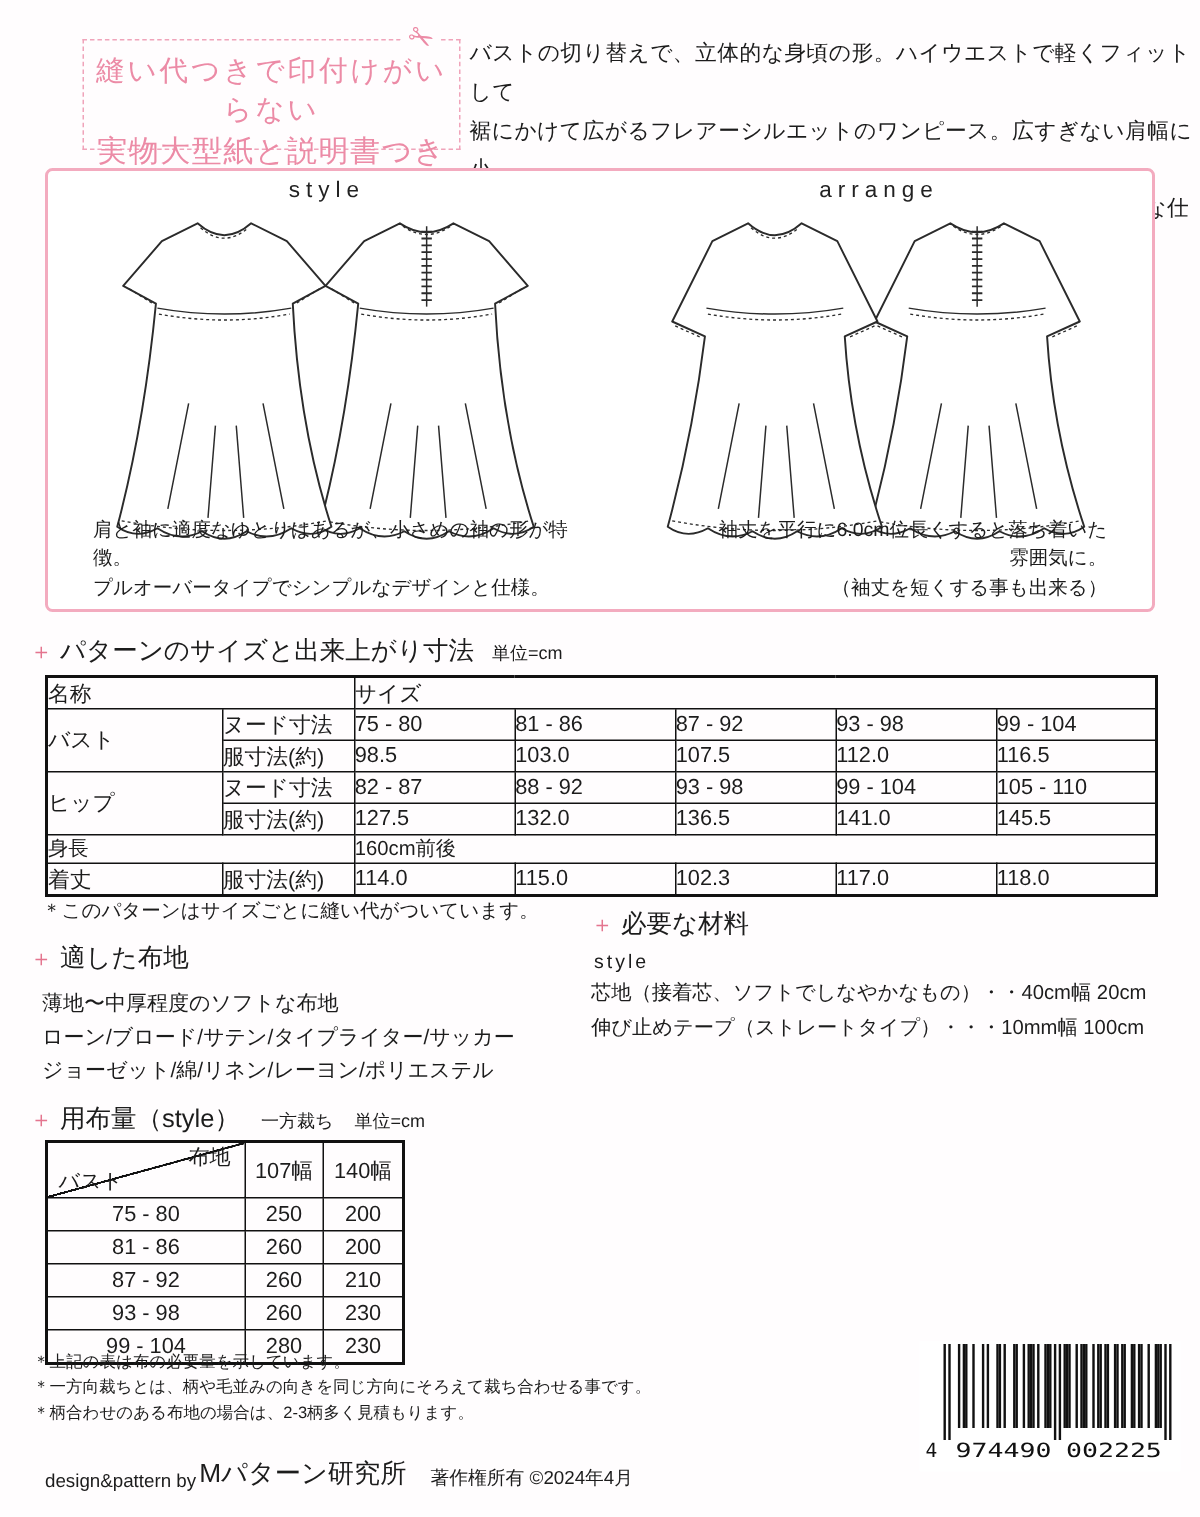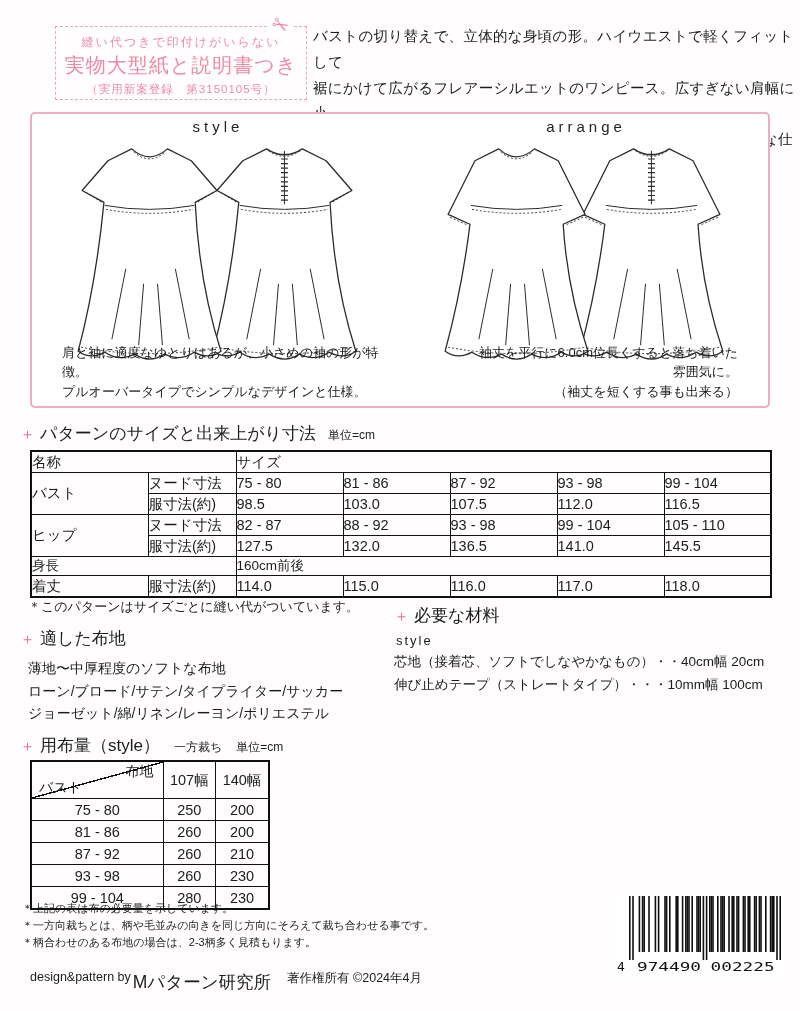--- a/index.html
+++ b/index.html
@@ -9,21 +9,21 @@
     color:#1c1c1c;
   }
   .page{position:relative;width:800px;height:1011px;background:#fffdfe;overflow:hidden;}
 
   
   .badge{
     position:absolute;left:55px;top:26px;width:252px;height:74px;
     border:1px dashed #f0a4ba;text-align:center;color:#ec8ba6;
     box-sizing:border-box;padding-top:7px;
   }
-  .badge .b1{font-size:12px;letter-spacing:2px;}
+  .badge .b1{font-size:19px;letter-spacing:2px;}
   .badge .b2{font-size:20px;letter-spacing:1px;margin-top:1px;}
   .badge .b3{font-size:11.5px;letter-spacing:1px;margin-top:3px;}
   .scissors{
     position:absolute;right:14px;top:-14px;font-size:20px;color:#ec8ba6;
     background:#fffdfe;padding:0 3px;transform:rotate(28deg);
   }
 
   
   .desc{
     position:absolute;left:313px;top:24px;width:487px;
@@ -97,21 +97,21 @@
   .diag .t-fabric{position:absolute;top:1px;right:9px;font-size:14px;}
   .diag .t-bust{position:absolute;bottom:1px;left:7px;font-size:14px;}
   .yardage-notes{left:22px;top:900px;font-size:11px;line-height:1.55;white-space:pre-line;}
 
   
   .barcode{position:absolute;left:613px;top:894px;background:#fff;padding:2px;}
   .barcode svg rect{fill:#111;}
   .barcode svg text{font-family:"DejaVu Sans Mono","Liberation Mono",monospace;font-size:13px;fill:#111;}
 
   
-  .footer{position:absolute;left:30px;top:970px;display:flex;align-items:flex-start;}
+  .footer{position:absolute;left:30px;top:970px;display:flex;align-items:flex-end;}
   .f-pre{font-size:12.5px;}
   .f-brand{font-size:17.5px;margin-left:2px;}
   .f-copy{font-size:12.5px;margin-left:16px;}
 
   .defs-holder{position:absolute;width:0;height:0;overflow:hidden;}
 </style>
 </head>
 <body>
 
 <svg class="defs-holder" aria-hidden="true">
@@ -249,21 +249,21 @@
     </tr>
     <tr class="short">
       <td colspan="2">身長</td>
       <td colspan="5">160cm前後</td>
     </tr>
     <tr>
       <td>着丈</td>
       <td>服寸法(約)</td>
       <td>114.0</td>
       <td>115.0</td>
-      <td>116.0</td>
+      <td>102.3</td>
       <td>117.0</td>
       <td>118.0</td>
     </tr>
   </tbody>
     </table>
 
   <div class="note note-size">＊このパターンはサイズごとに縫い代がついています。</div>
 
   <div class="fabric-sec">
     <div class="sec-head" style="position:static;">

